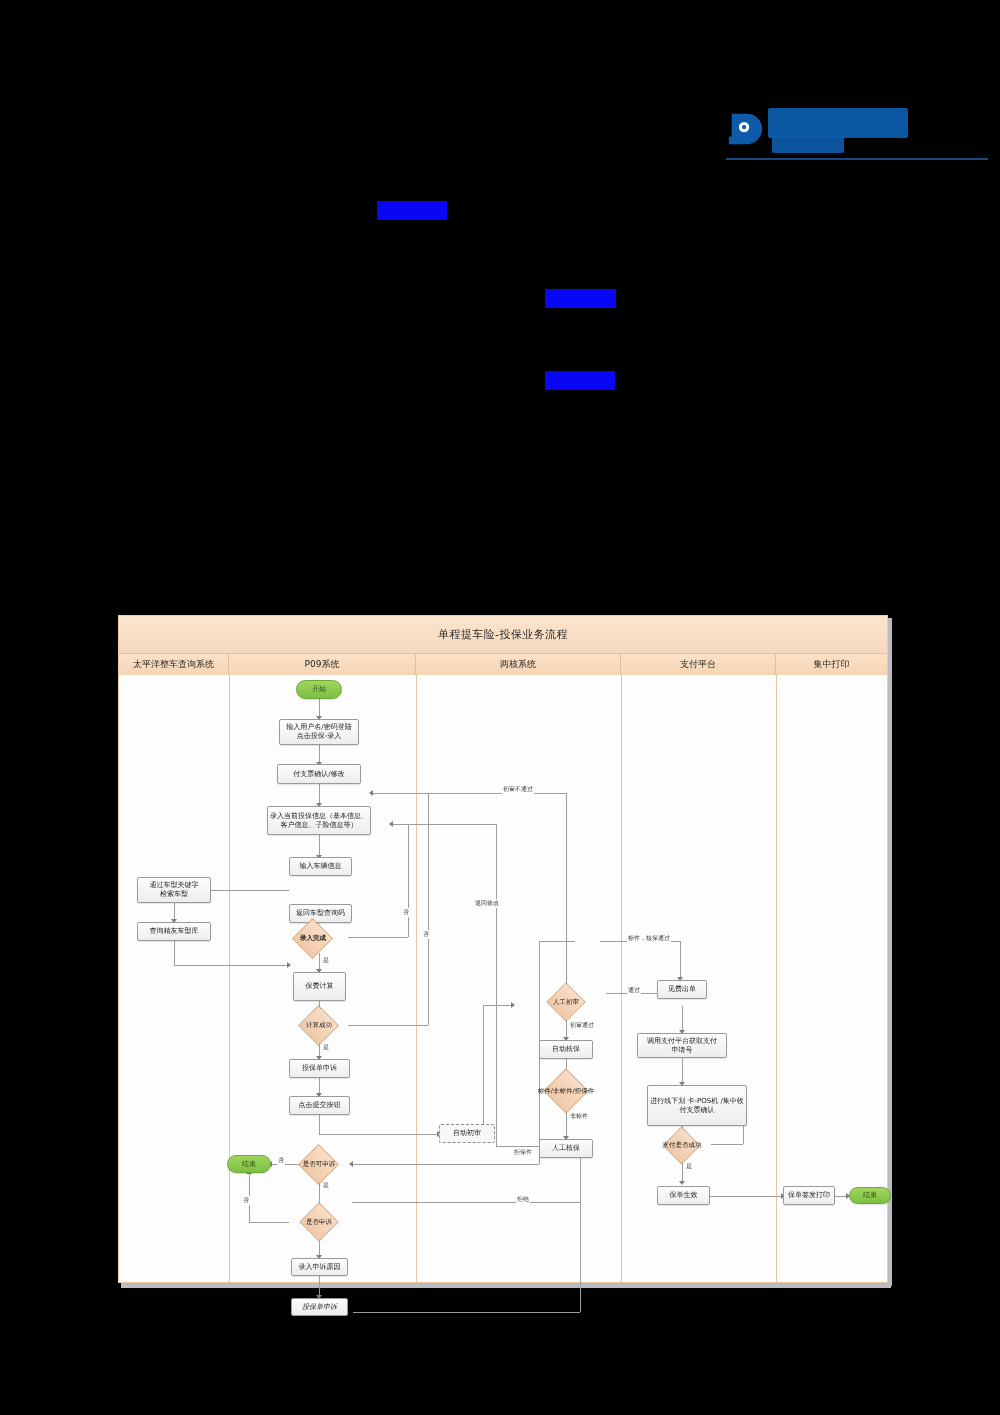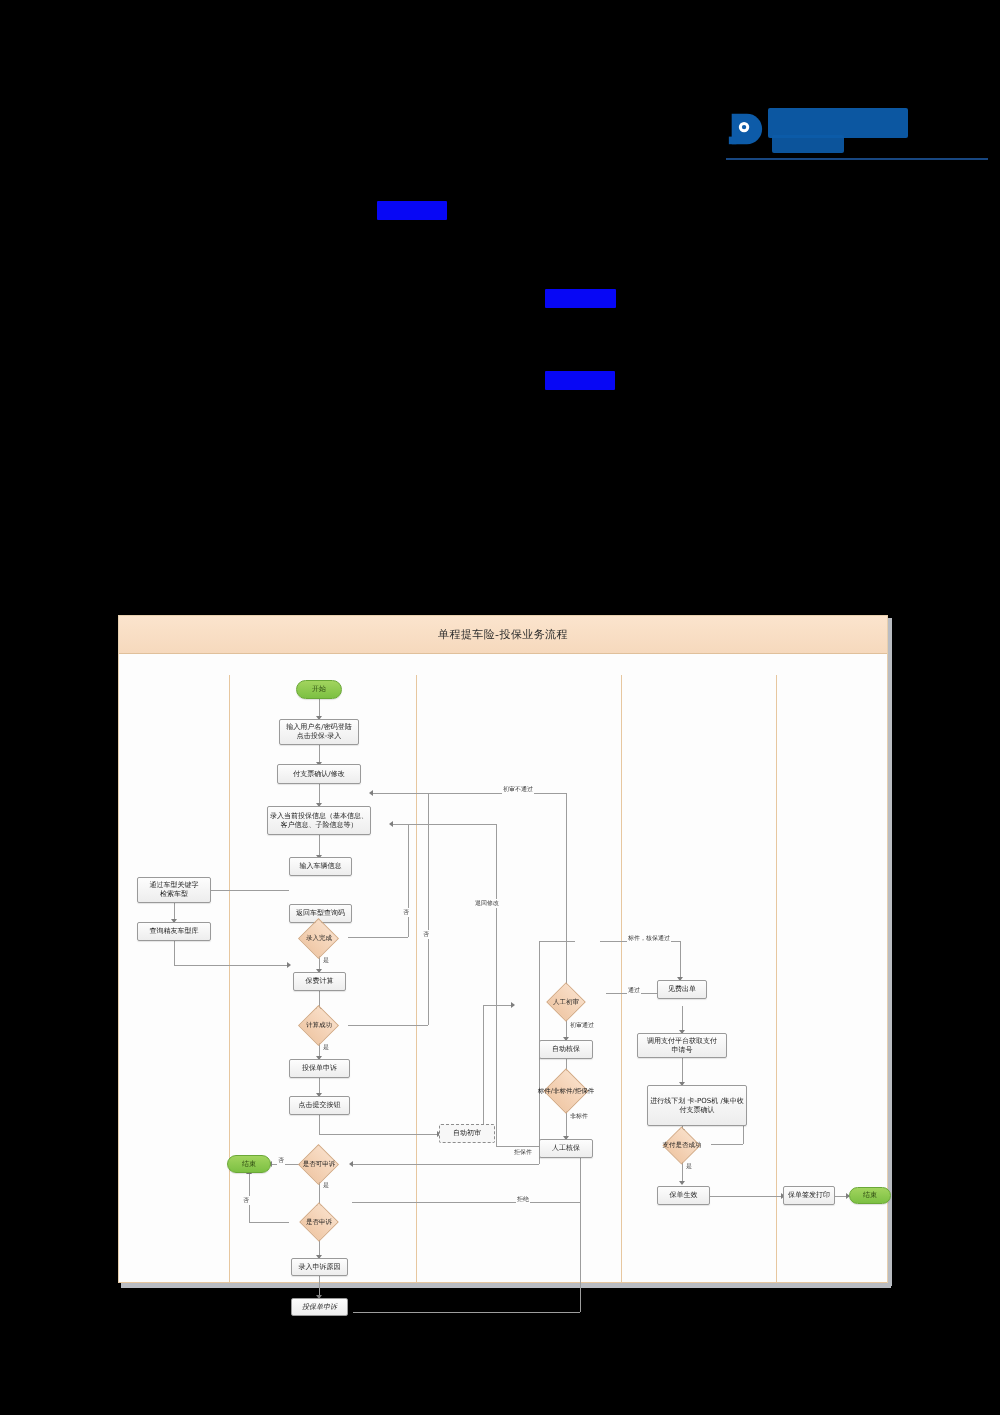--- a/index.html
+++ b/index.html
@@ -91,20 +91,37 @@
 
   <div id="diagram-shadow2"></div>
   <div id="diagram-shadow"></div>
 
   <div id="diagram">
 
     <div class="title-bar">
       <span>单程提车险-投保业务流程</span>
     </div>
 
+    <div class="lane-head-row">
+      <div class="lane-head" style="width:110px">
+        <span>太平洋整车查询系统</span>
+        </div>
+      <div class="lane-head" style="width:187px">
+        <span>P09系统</span>
+        </div>
+      <div class="lane-head" style="width:205px">
+        <span>两核系统</span>
+        </div>
+      <div class="lane-head" style="width:155px">
+        <span>支付平台</span>
+        </div>
+      <div class="lane-head" style="width:111px">
+        <span>集中打印</span>
+        </div>
+    </div>
 
     <div class="lane-body">
       <div class="lane-sep" style="left:110px"></div>
       <div class="lane-sep" style="left:297px"></div>
       <div class="lane-sep" style="left:502px"></div>
       <div class="lane-sep" style="left:657px"></div>
       <div class="lane-bottomline"></div>
 
       <div class="ln lv" style="left:200px;top:24px;height:20px;"></div>
       <div class="arw d" style="left:197px;top:41px;"></div>
@@ -277,26 +294,26 @@
         </div>
 
       <div class="node proc" style="left:170px;top:182px;width:63px;height:19px;">
         <span>输入车辆信息</span>
         </div>
 
       <div class="node proc" style="left:170px;top:229px;width:63px;height:19px;align-items:center;">
         <span>返回车型查询码</span>
         </div>
 
-      <div class="node dec" style="left:171px;top:249px;width:58px;height:29px;">
+      <div class="node dec" style="left:165px;top:249px;width:58px;height:29px;font-weight:bold;">
         <div class="dshape" style="left:14px;top:0px;width:29px;height:29px;"></div>
         <span class="dtext">录入完成</span>
         </div>
 
-      <div class="node proc" style="left:174px;top:297px;width:53px;height:19px;">
+      <div class="node proc" style="left:174px;top:297px;width:53px;height:29px;">
         <span>保费计算</span>
         </div>
 
       <div class="node dec" style="left:171px;top:336px;width:58px;height:29px;">
         <div class="dshape" style="left:14px;top:0px;width:29px;height:29px;"></div>
         <span class="dtext">计算成功</span>
         </div>
 
       <div class="node proc" style="left:170px;top:384px;width:61px;height:19px;">
         <span>投保单申诉</span>

